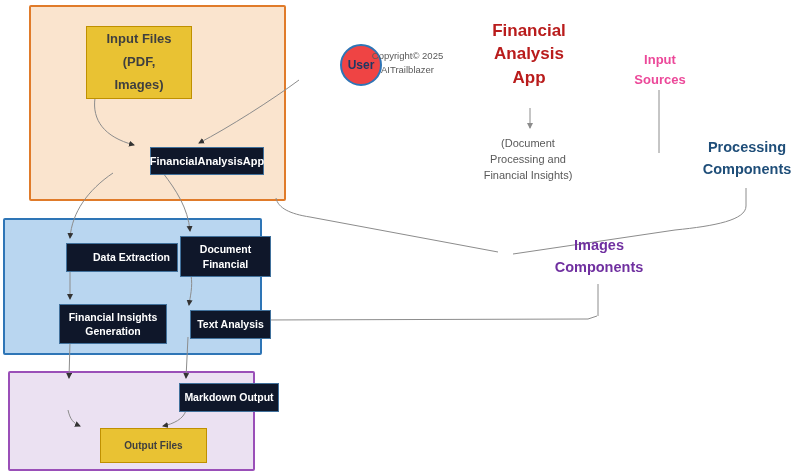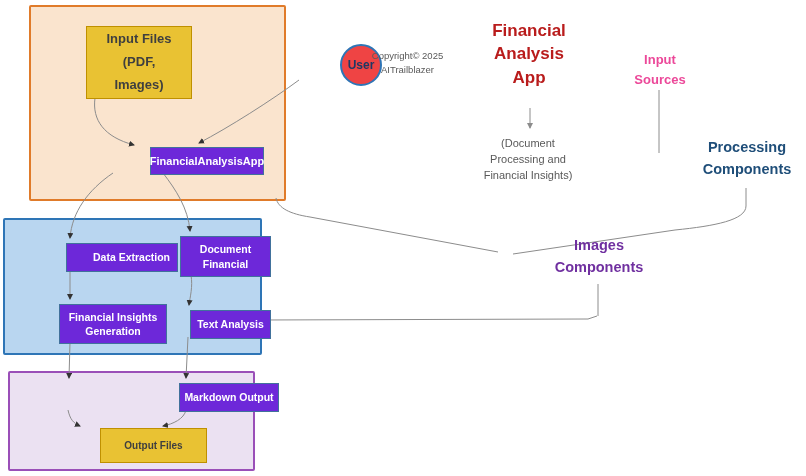--- a/index.html
+++ b/index.html
@@ -9,21 +9,21 @@
   }
   .group{position:absolute;z-index:1;border-radius:2px;}
   #group-input{left:29px;top:5px;width:253px;height:192px;background:#FAE4CE;border:2.5px solid #E07B2A;}
   #group-processing{left:3px;top:218px;width:255px;height:133px;background:#B9D6F0;border:2.5px solid #2E75B6;}
   #group-output{left:8px;top:371px;width:243px;height:96px;background:#EBE1F2;border:2.5px solid #9A4FB8;}
   svg.wires{position:absolute;left:0;top:0;z-index:2;pointer-events:none;}
   .node{
     position:absolute;z-index:3;display:flex;align-items:center;justify-content:center;
     text-align:center;font-weight:bold;white-space:pre-line;line-height:1.35;margin-left:42px;
   }
-  .bnode{background:#6d28d9;border:1.2px solid #41719C;color:#ffffff;font-size:10.5px;}
+  .bnode{background:#0f172a;border:1.2px solid #41719C;color:#ffffff;font-size:10.5px;}
   .ynode{background:#E9C233;border:1.5px solid #BF9000;color:#3F3F3F;}
   #node-input-files{left:44px;top:26px;width:104px;height:71px;font-size:13px;line-height:1.75;}
   #node-financial-analysis-app{left:108px;top:147px;width:112px;height:26px;font-size:11px;}
   #node-user{
     left:298px;top:44px;width:38px;height:38px;border-radius:50%;
     background:#ef4444;border:2px solid #2E75B6;color:#1F3864;font-size:12px;
   }
   #node-data-extraction{left:24px;top:243px;width:91px;height:27px;padding-left:19px;}
   #node-document-processing{left:138px;top:236px;width:89px;height:39px;}
   #node-financial-insights-generation{left:17px;top:304px;width:106px;height:38px;}

